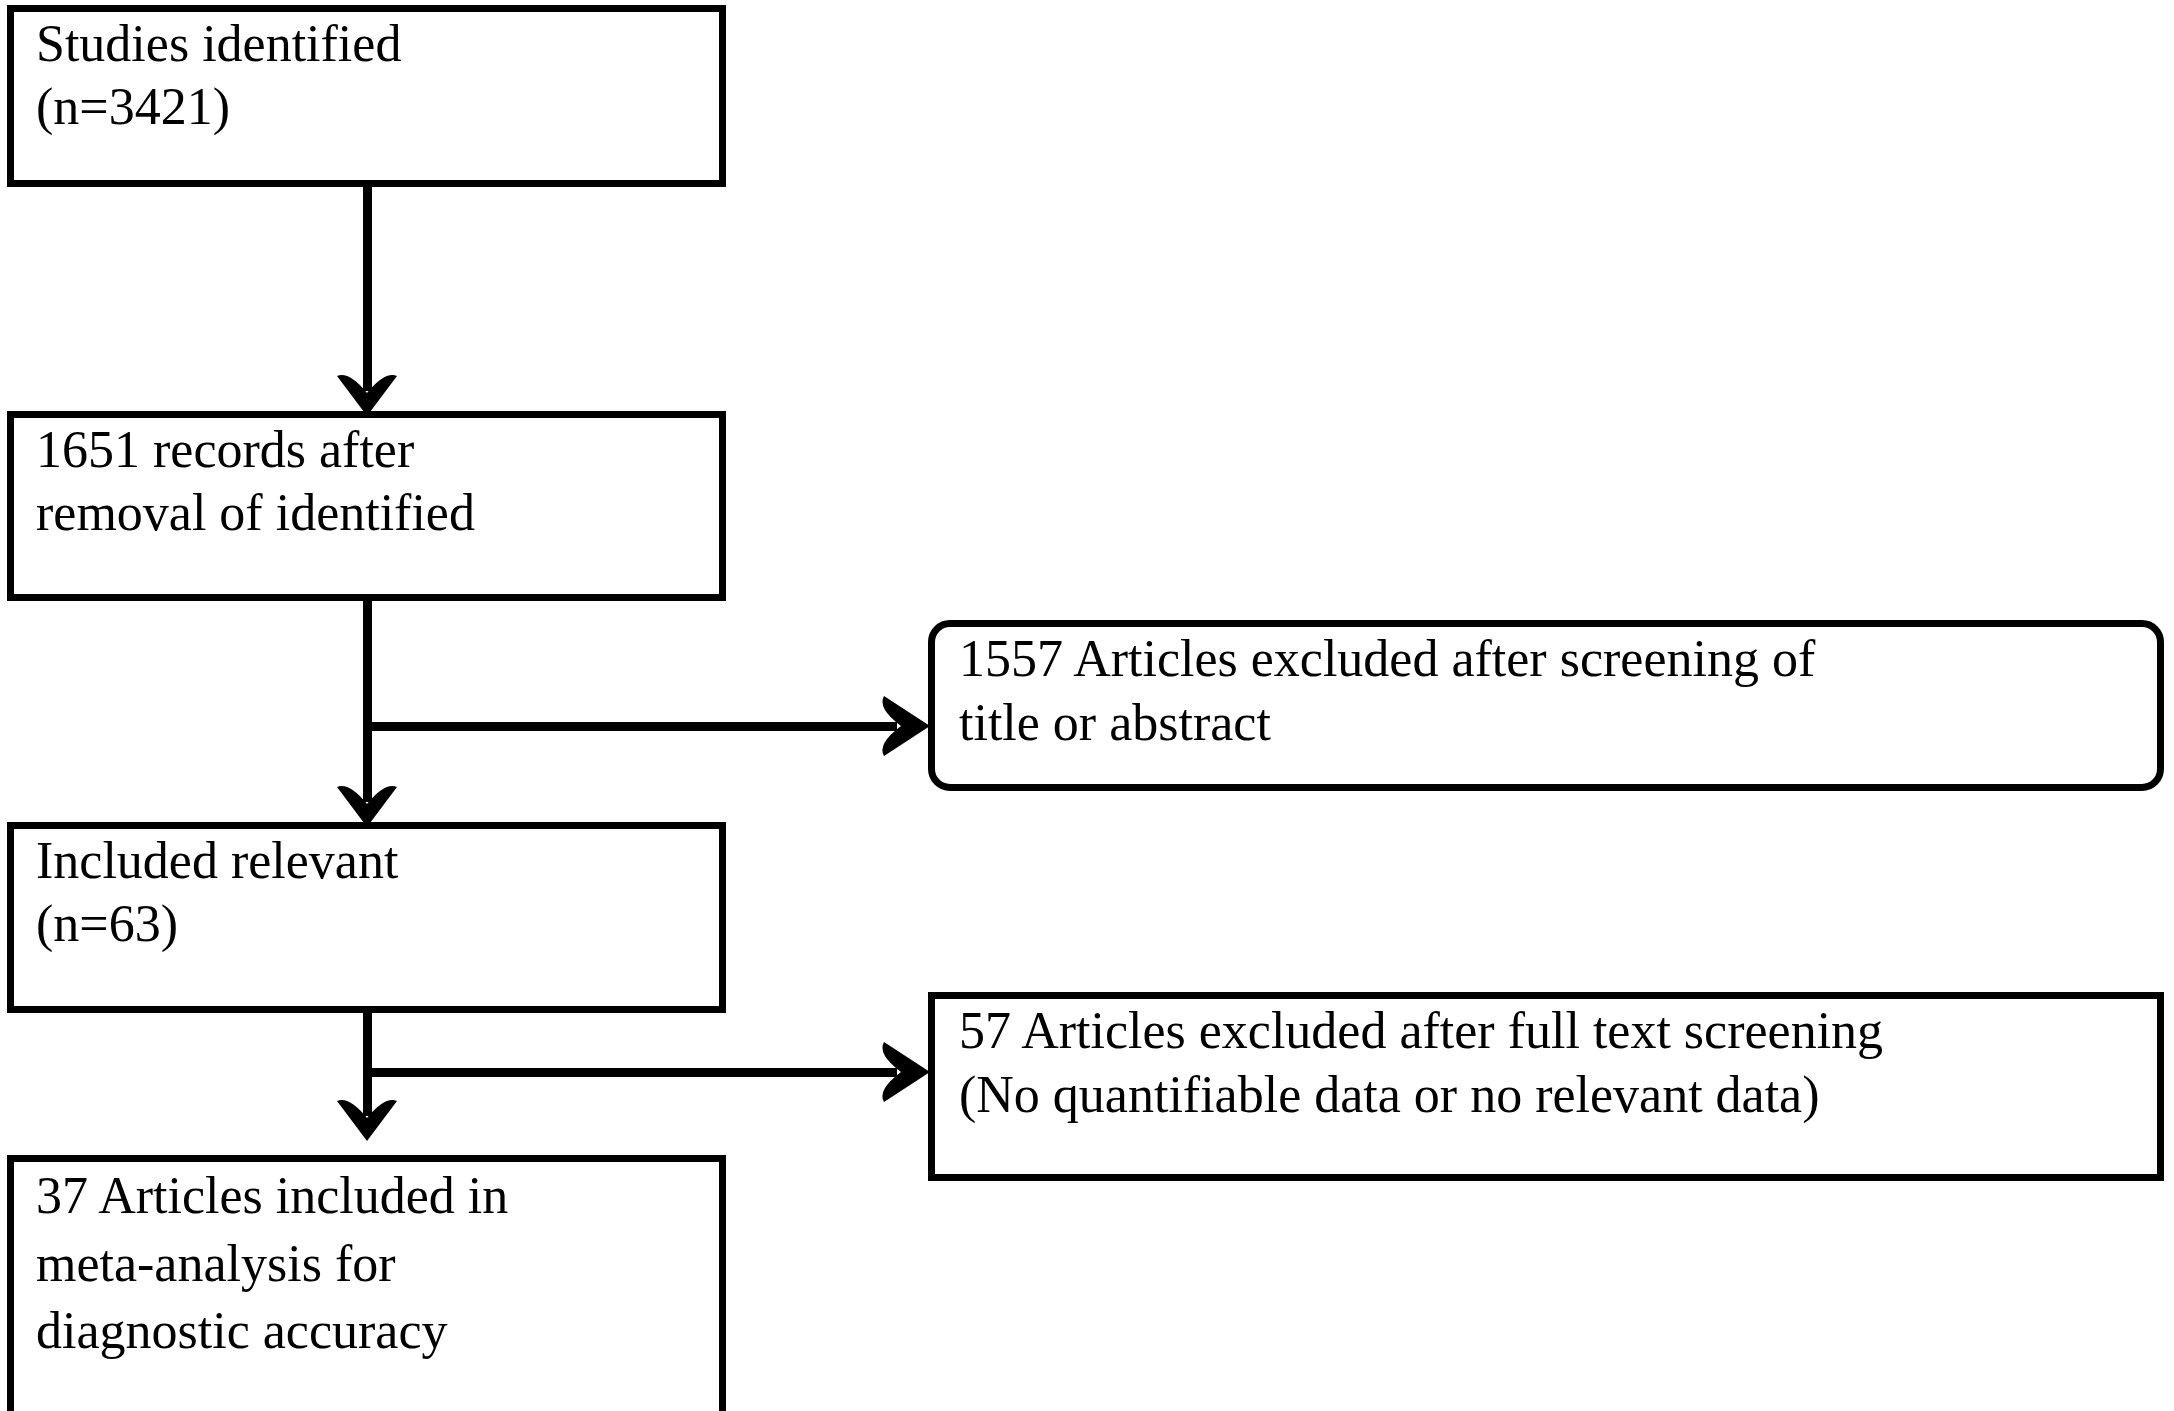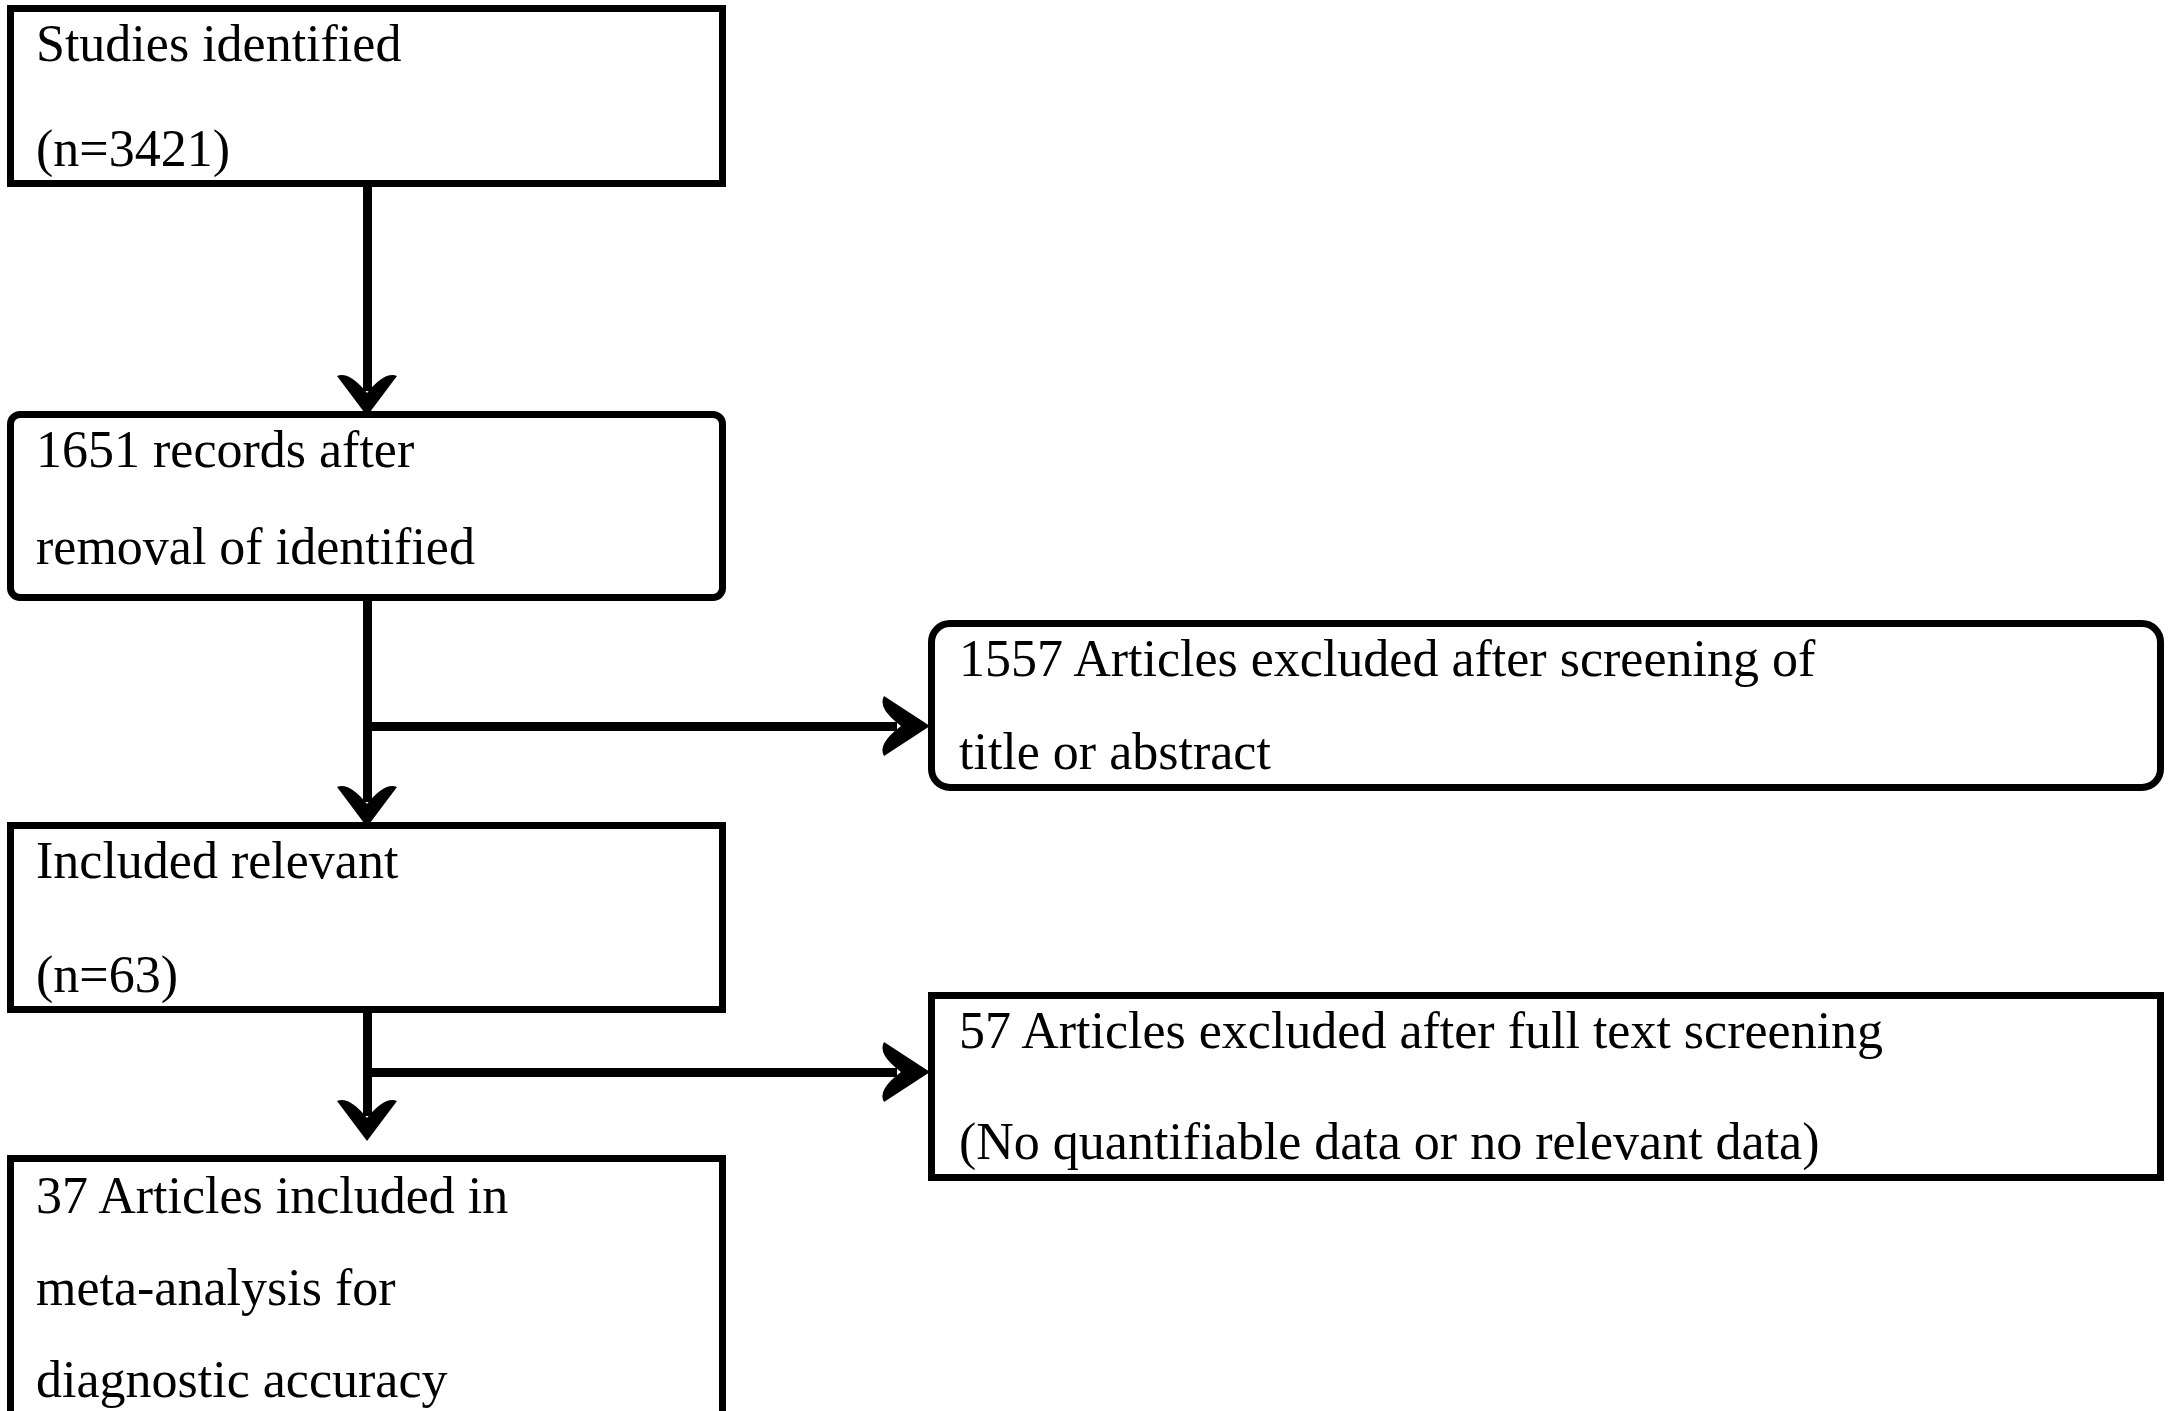--- a/index.html
+++ b/index.html
@@ -18,38 +18,38 @@
   }
 
   
   .node {
     position: absolute;
     box-sizing: border-box;
     background: #ffffff;
     border: 7px solid #000000;
     display: flex;
     flex-direction: column;
-    justify-content: space-between;
+    justify-content: flex-start;
     color: #000000;
   }
   .node .line {
     display: block;
     white-space: pre;
     font-size: 52px;
     line-height: 1.22;
     letter-spacing: 0px;
   }
 
   
   .col-left { left: 7px; width: 719px; }
   
   .col-right { left: 928px; width: 1236px; }
 
   #box-identified   { top: 5px;    height: 182px; padding: 0 0 0 22px; }
-  #box-deduped      { top: 411px;  height: 190px; padding: 0 0 16px 22px; border-radius: 13px; }
+  #box-deduped      { top: 411px;  height: 190px; padding: 0 0 16px 22px; }
   #box-included     { top: 822px;  height: 191px; padding: 0 0 0 22px; }
   #box-metaanalysis { top: 1155px; height: 266px; padding: 0 0 0 22px; }
 
   #box-excluded-title { top: 620px; height: 171px; padding: 0 0 0 24px; border-radius: 22px; }
   #box-excluded-full  { top: 992px; height: 189px; padding: 0 0 0 24px; }
 
   #box-metaanalysis .line { line-height: 1.30; }
   #box-excluded-title .line { line-height: 1.24; }
   #box-excluded-full .line  { line-height: 1.24; }
 

